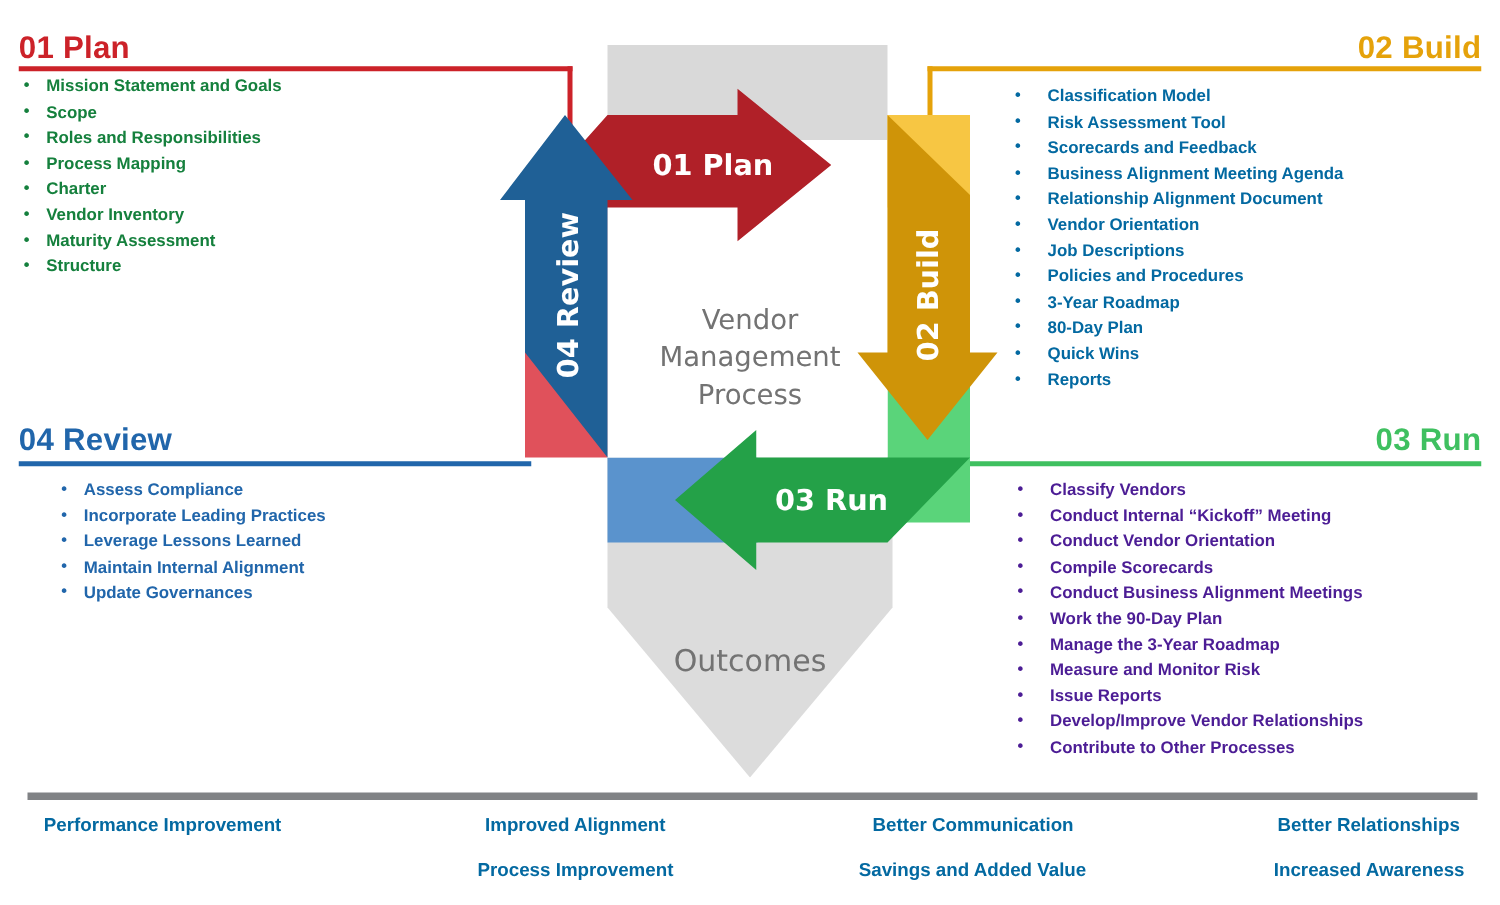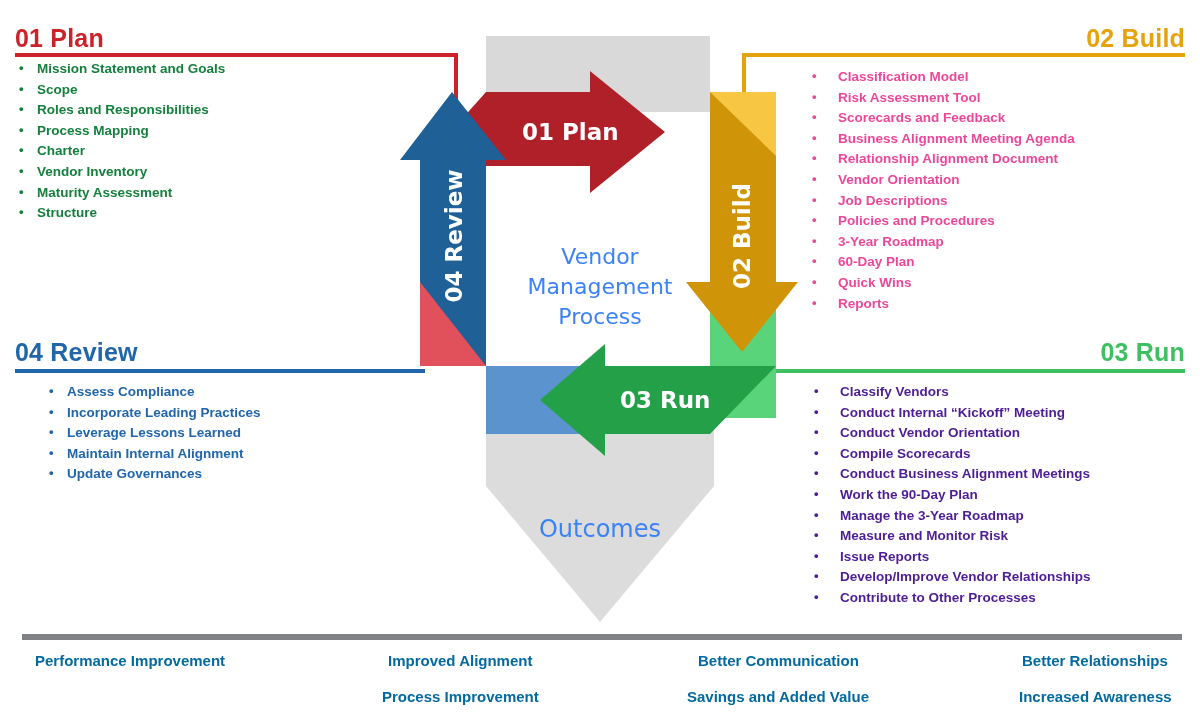--- a/index.html
+++ b/index.html
@@ -27,21 +27,21 @@
   }
   ul.items li::before{
     content:"\2022";position:absolute;left:4px;top:-1px;font-size:13px;
   }
   .quad.right ul.items li{padding-left:30px;}
 
   
   .center{position:absolute;left:400px;top:36px;width:400px;height:586px;}
   .center svg{display:block;}
   .ctr-label{
-    position:absolute;text-align:center;color:#3b82f6;
+    position:absolute;text-align:center;color:#737373;
     font-size:22px;line-height:30px;font-weight:400;
     font-family:"DejaVu Sans", sans-serif;
   }
   #vmp-label{left:60px;top:206px;width:280px;}
   #outcomes-label{left:60px;top:478px;width:280px;font-size:24px;}
 
   .arrow-text{
     fill:#ffffff;font-weight:bold;
     font-family:"DejaVu Sans", sans-serif;
   }
@@ -70,31 +70,31 @@
         <li>Vendor Inventory</li>
         <li>Maturity Assessment</li>
         <li>Structure</li>
       </ul>
   </div>
   <div class="rule" style="left:15px;top:53px;width:443px;background:#cc2229;"></div>
   <div class="rule-v" style="left:454px;top:53px;height:98px;background:#cc2229;"></div>
 
   <div class="quad right" id="quad-build" style="left:730px;top:26px;width:455px;">
     <div class="quad-title" style="color:#e5a20a;">02 Build</div>
-    <ul class="items" id="list-build" style="color:#ec4899;margin-top:16px;margin-left:78px;">
+    <ul class="items" id="list-build" style="color:#0369a1;margin-top:16px;margin-left:78px;">
         <li>Classification Model</li>
         <li>Risk Assessment Tool</li>
         <li>Scorecards and Feedback</li>
         <li>Business Alignment Meeting Agenda</li>
         <li>Relationship Alignment Document</li>
         <li>Vendor Orientation</li>
         <li>Job Descriptions</li>
         <li>Policies and Procedures</li>
         <li>3-Year Roadmap</li>
-        <li>60-Day Plan</li>
+        <li>80-Day Plan</li>
         <li>Quick Wins</li>
         <li>Reports</li>
       </ul>
   </div>
   <div class="rule" style="left:742px;top:53px;width:443px;background:#e5a20a;"></div>
   <div class="rule-v" style="left:742px;top:53px;height:98px;background:#e5a20a;"></div>
 
   <div class="quad left" id="quad-review" style="left:15px;top:340px;width:420px;">
     <div class="quad-title" style="color:#2166ab;">04 Review</div>
     <ul class="items" id="list-review" style="color:#2166ab;margin-top:17px;margin-left:30px;">

